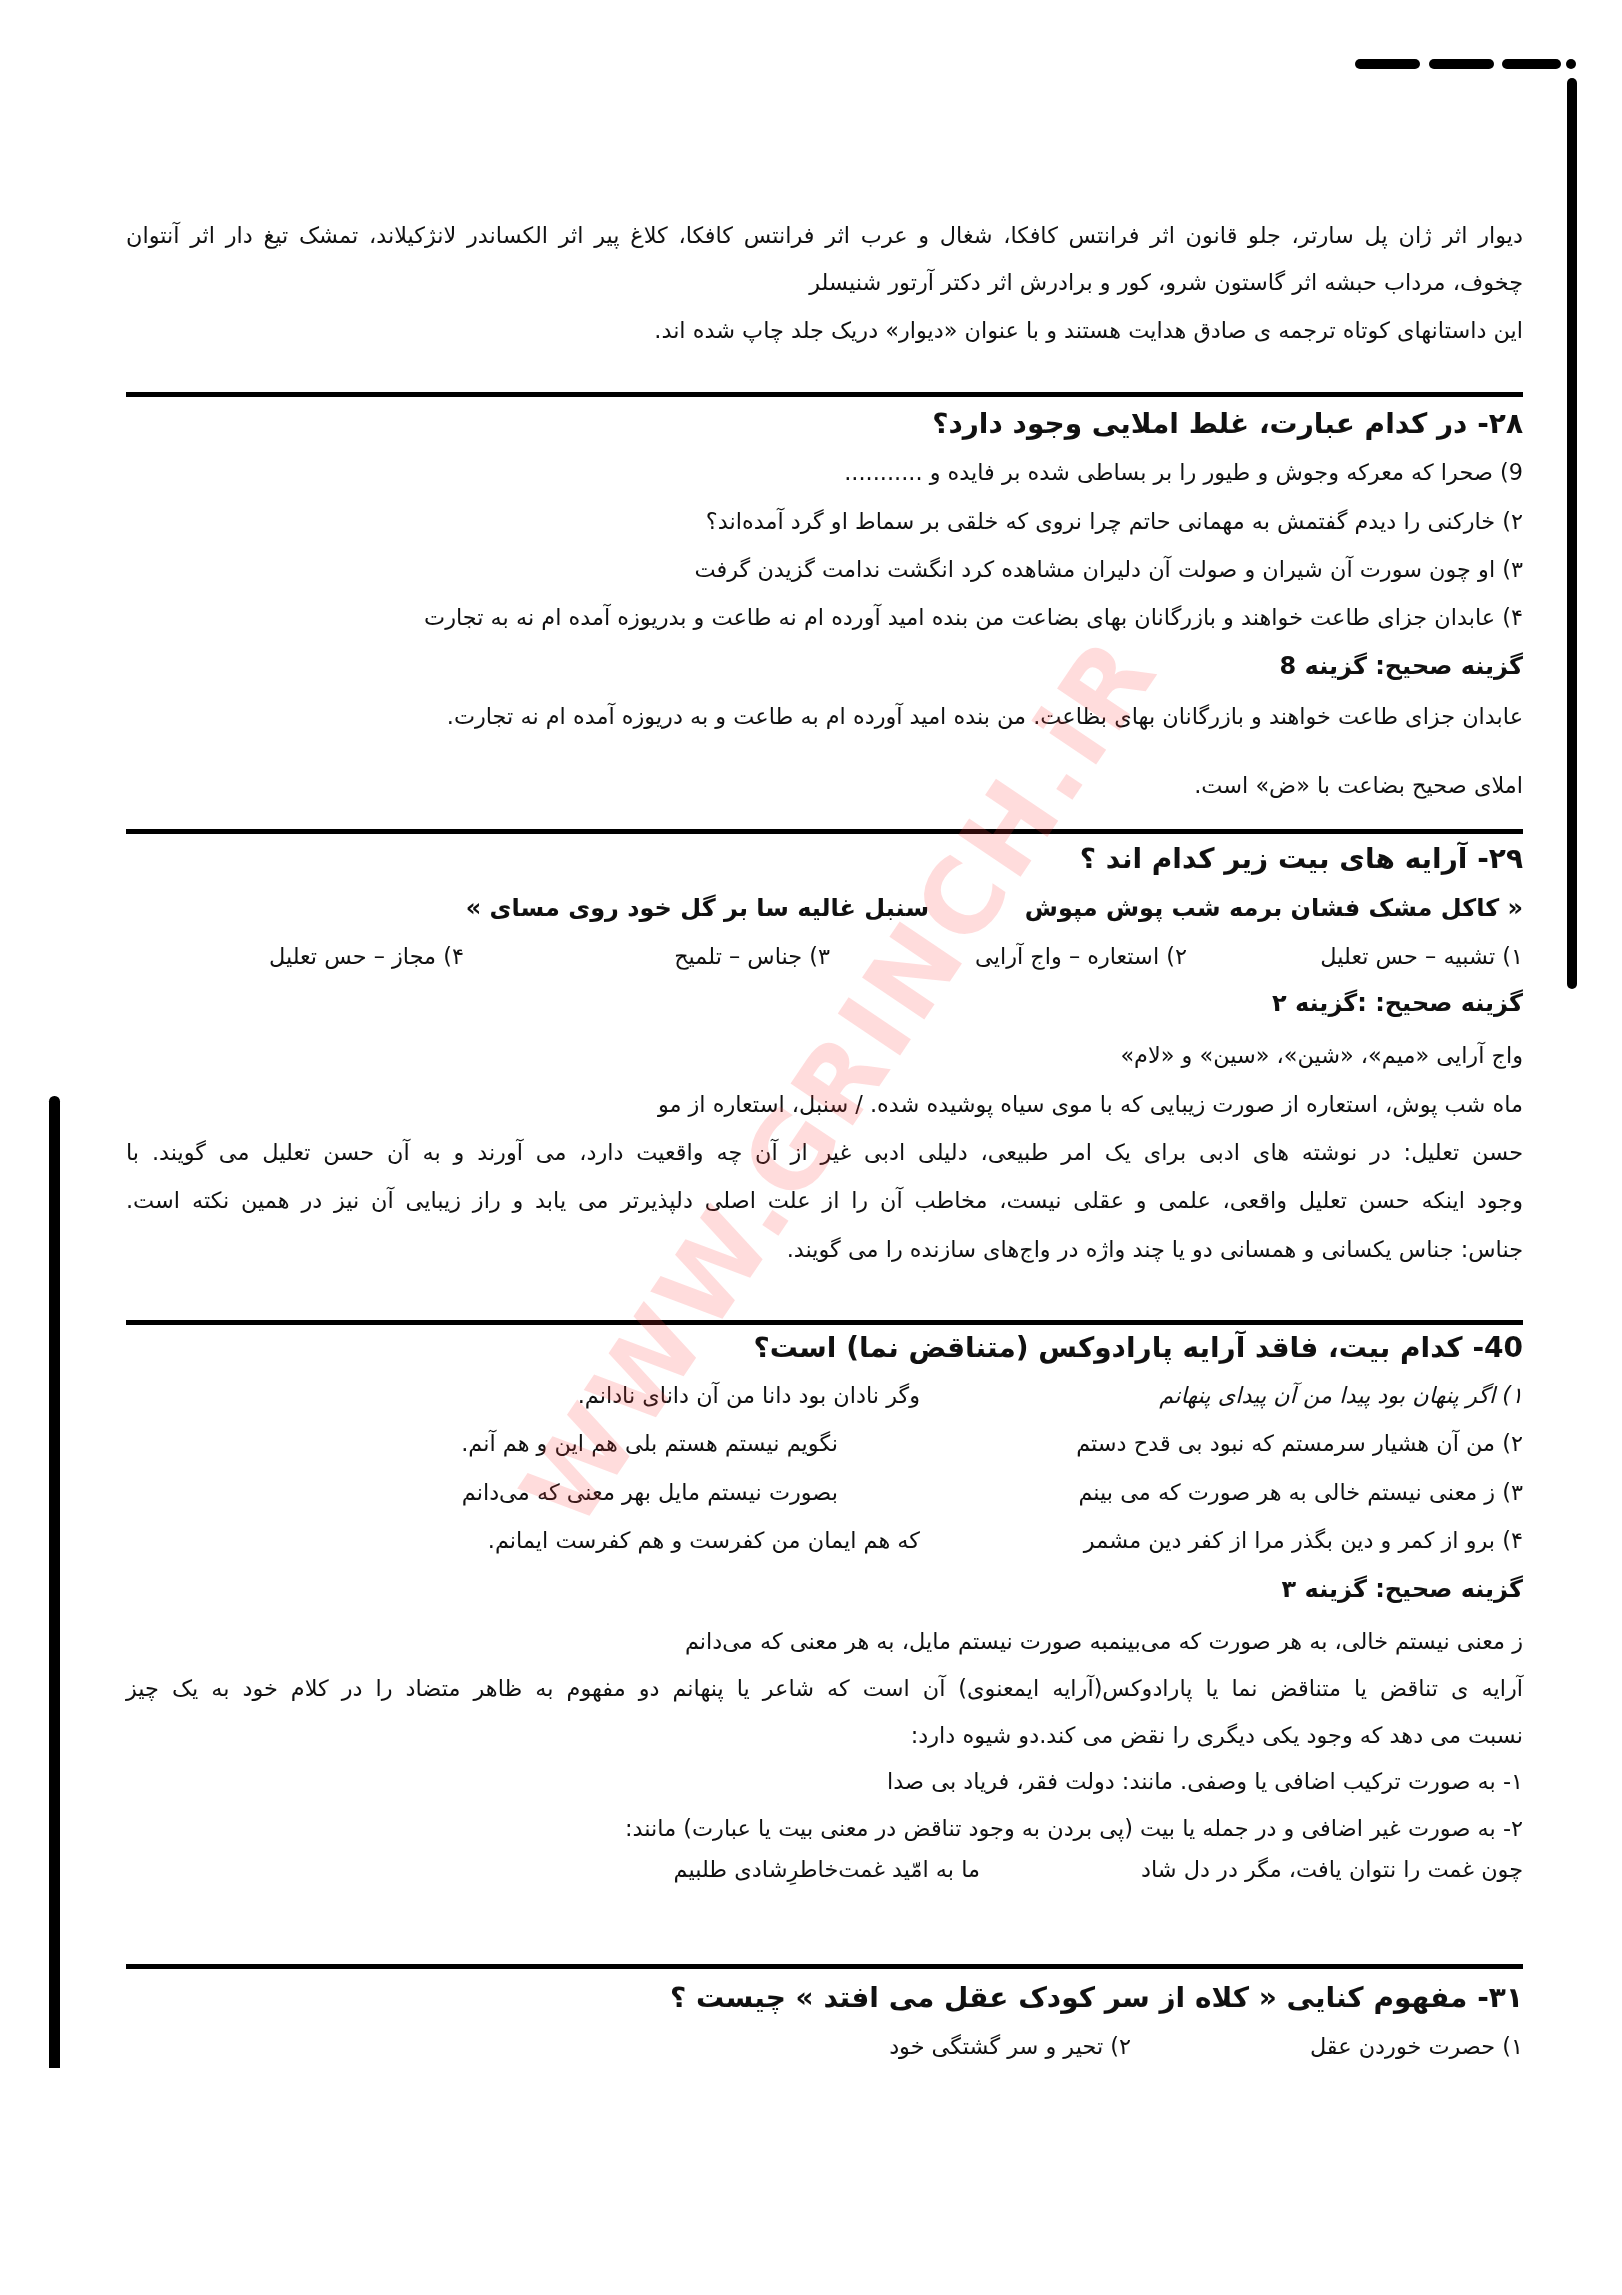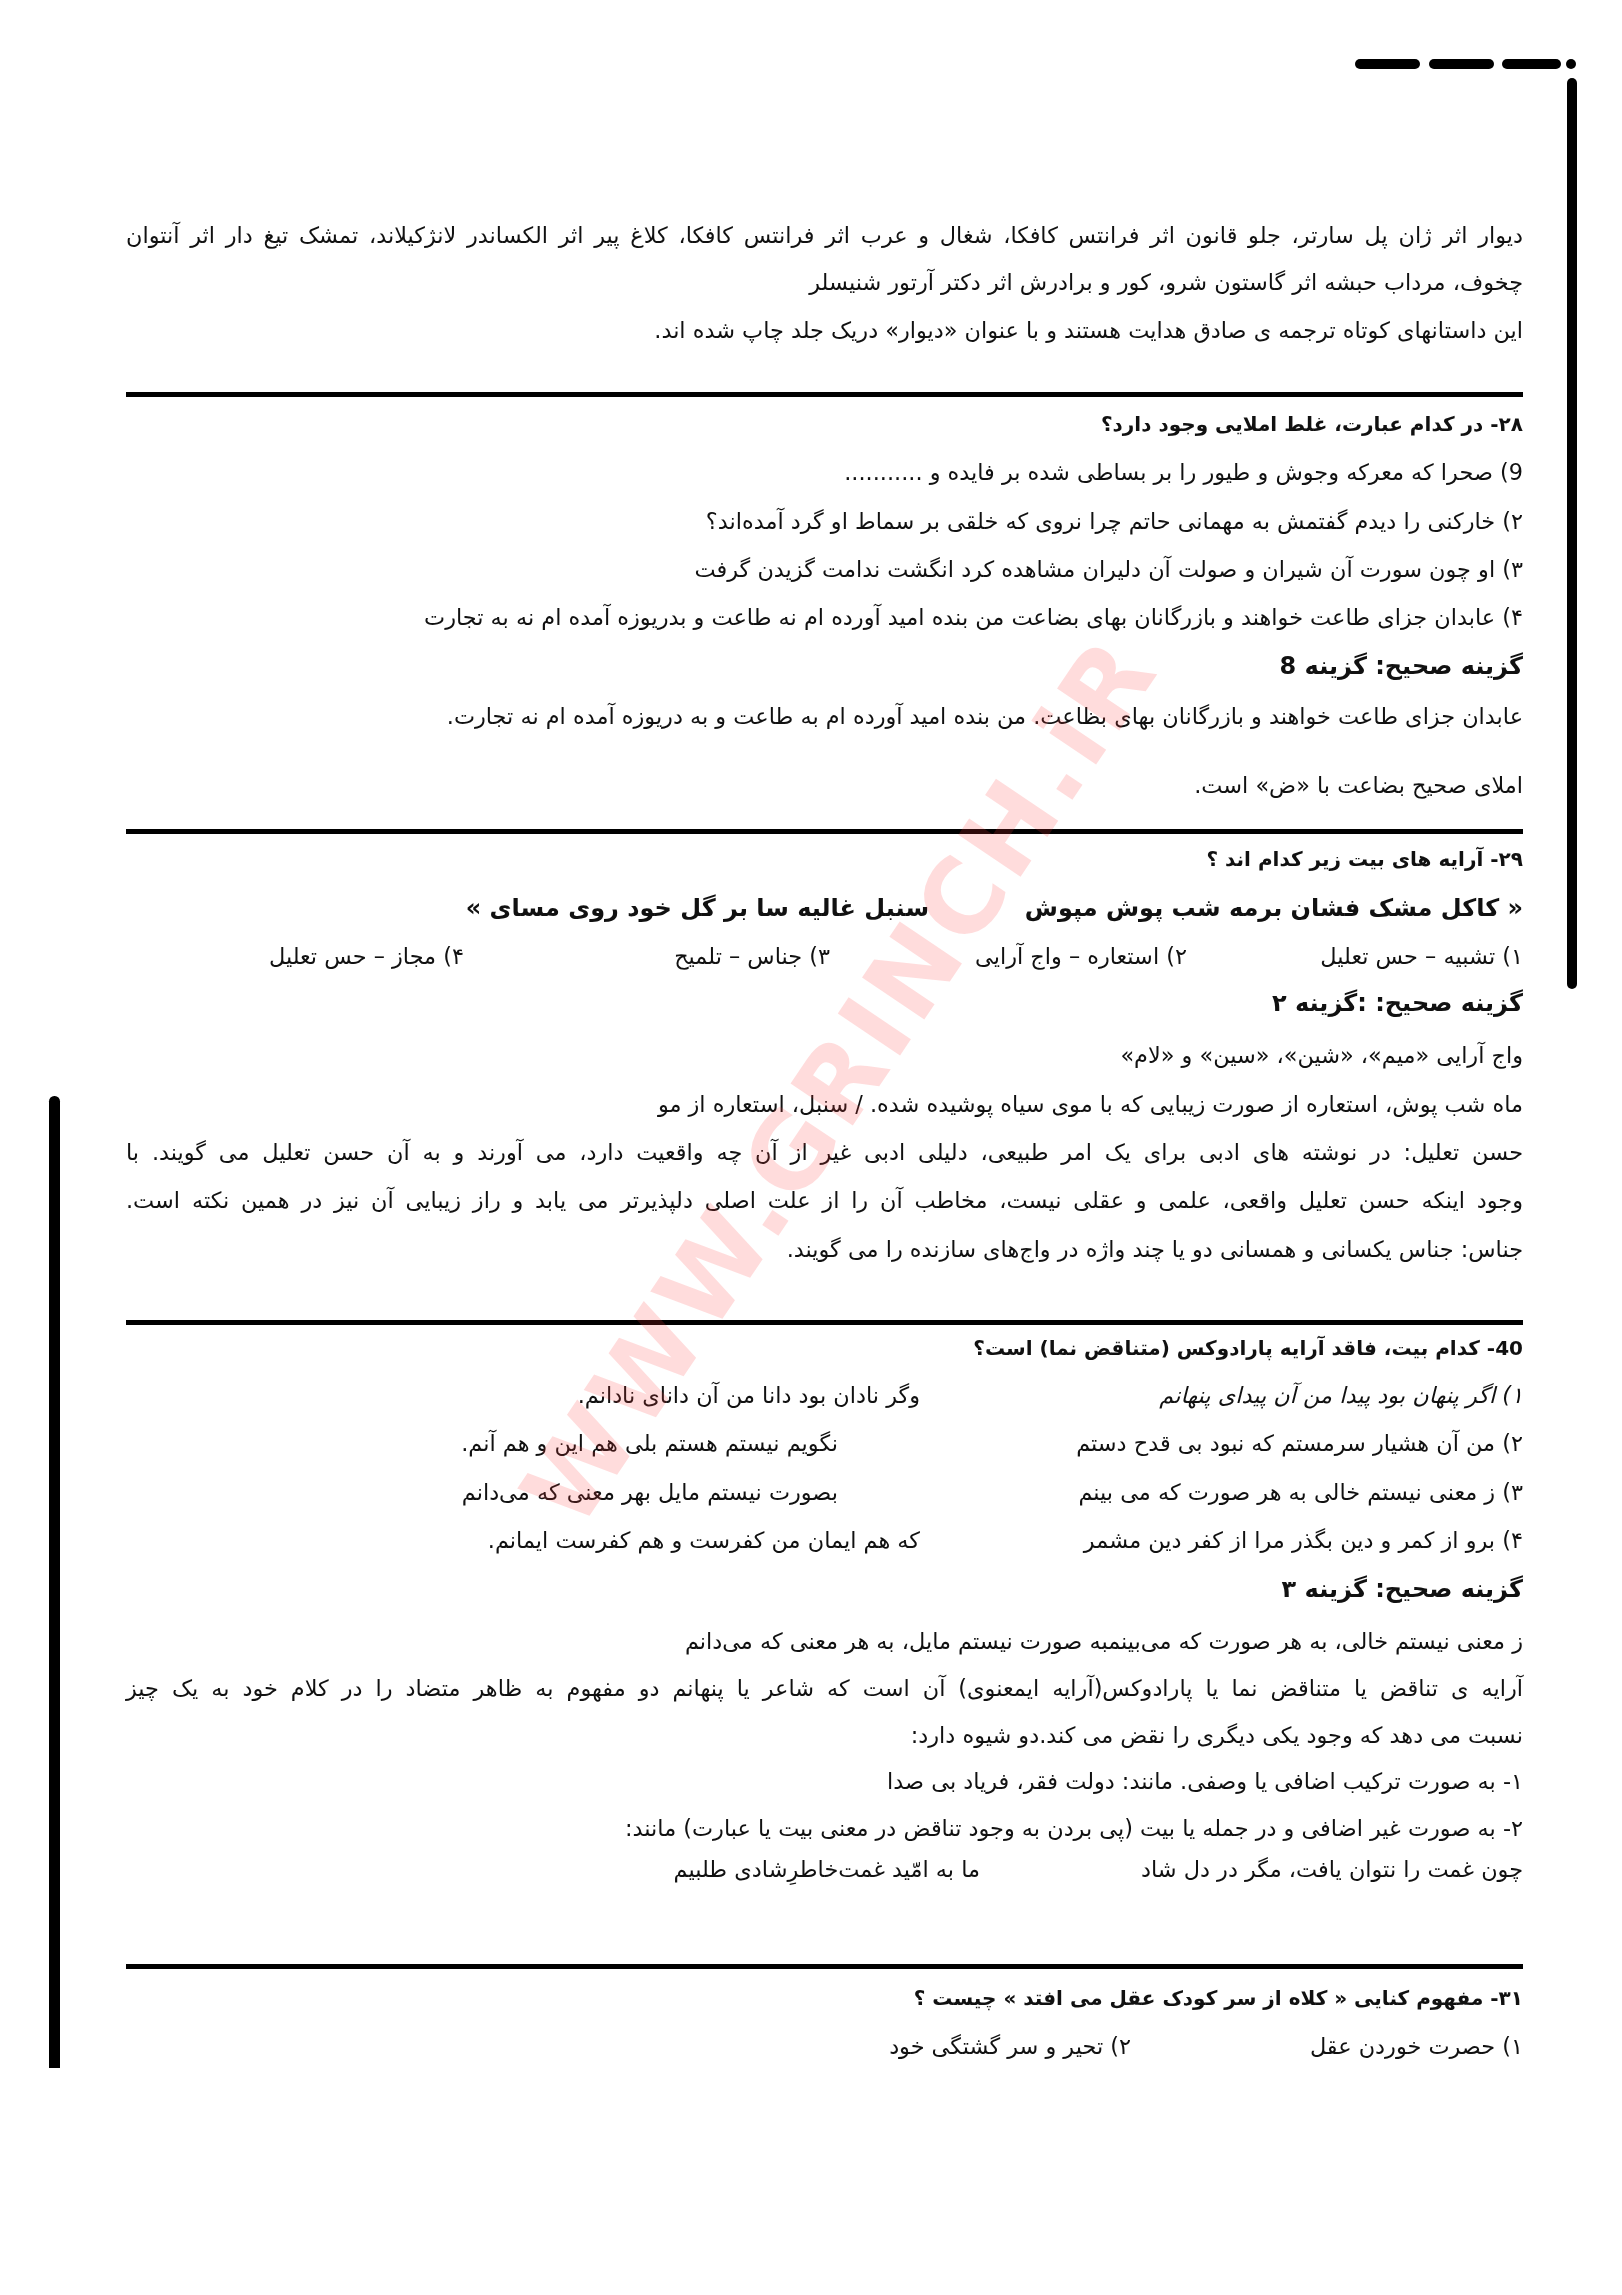--- a/index.html
+++ b/index.html
@@ -15,21 +15,21 @@
   .vbar-right { position: absolute; left: 1567px; top: 78px; width: 10.3px; height: 911px; background: #000; border-radius: 5.2px; }
   .vbar-left  { position: absolute; left: 49px; top: 1096px; width: 11.2px; height: 972px; background: #000; border-radius: 5.2px 5.2px 0 0; }
 
   .sep { position: absolute; left: 126px; width: 1397px; height: 5.2px; background: #000; }
 
   .line {
     position: absolute; right: 100px; direction: rtl; text-align: center;
     font-size: 22.4px; line-height: 34px; white-space: nowrap;
   }
   .line.full { left: 126px; text-align: justify; text-align-last: justify; }
-  .q-title { font-weight: bold; font-size: 20px; }
+  .q-title { font-weight: bold; font-size: 28px; }
   .answer  { font-weight: bold; font-size: 24px; }
   .bold    { font-weight: bold; }
   .it      { font-style: italic; }
 
   .opt-row { position: absolute; left: 126px; right: 100px; height: 34px; direction: rtl; font-size: 22.4px; line-height: 34px; }
   .opt-row span { position: absolute; white-space: nowrap; }
 
   .verse-row { position: absolute; left: 126px; right: 100px; height: 34px; direction: rtl; font-size: 22.4px; line-height: 34px; }
   .verse-row span { position: absolute; white-space: nowrap; }
 

